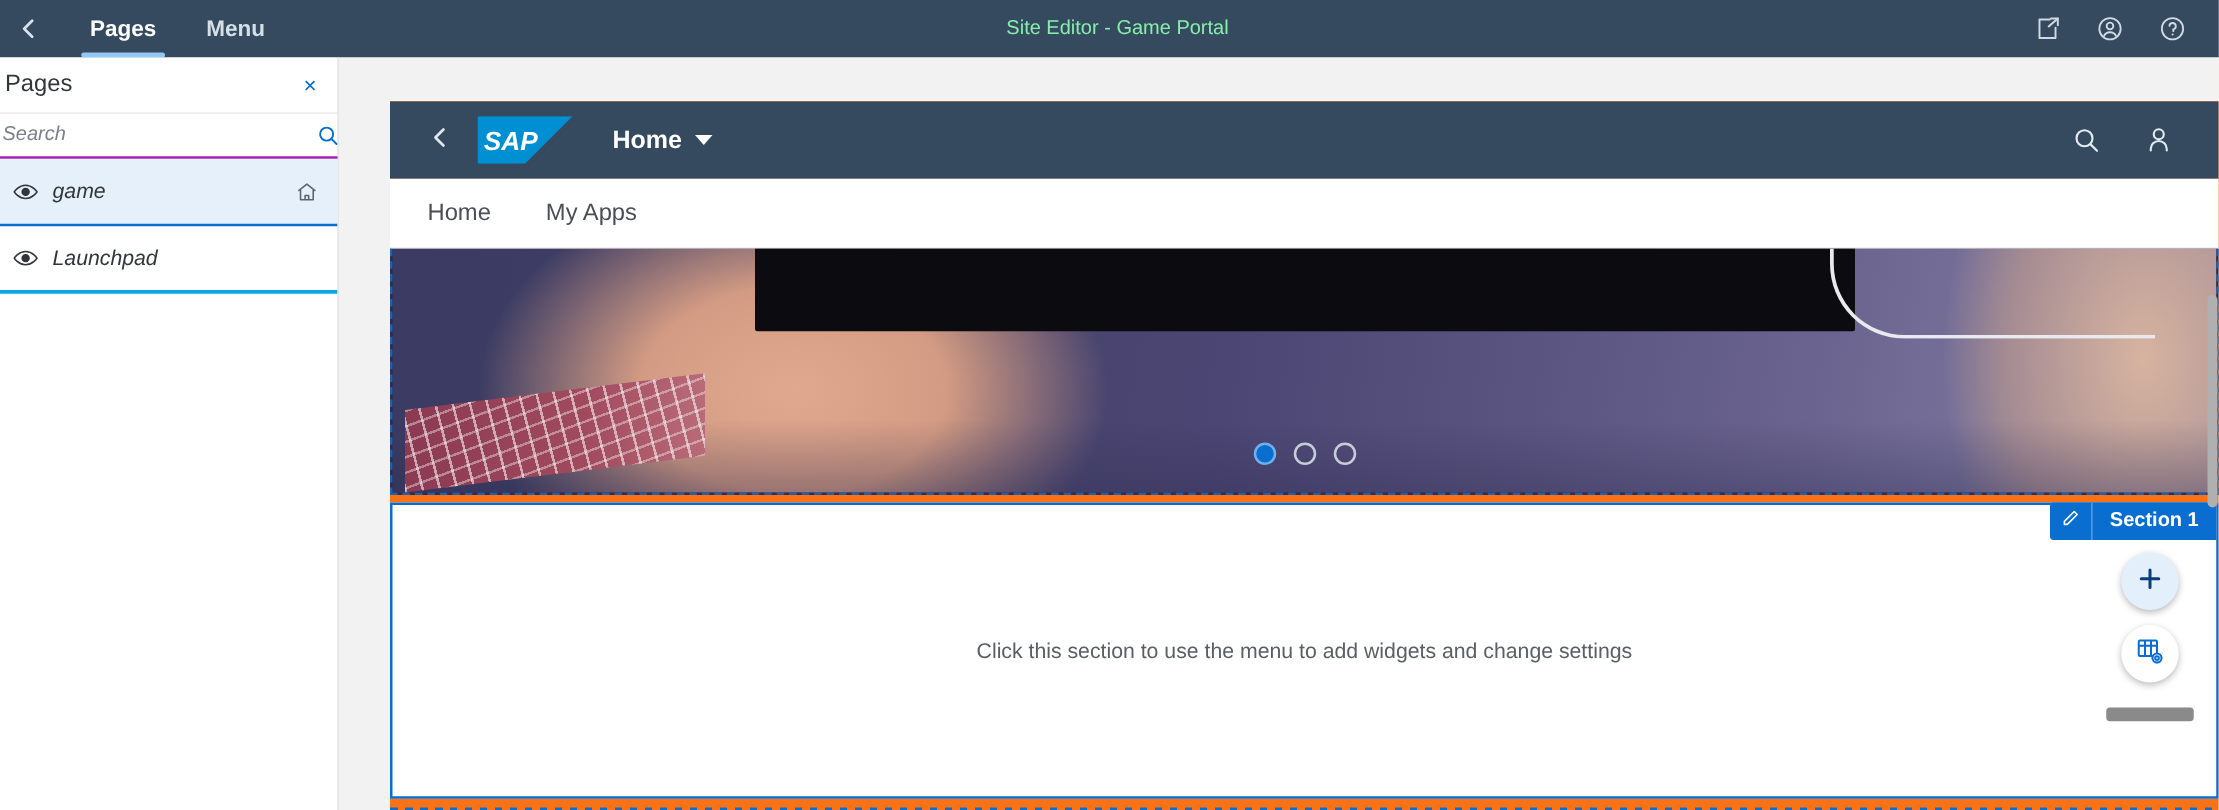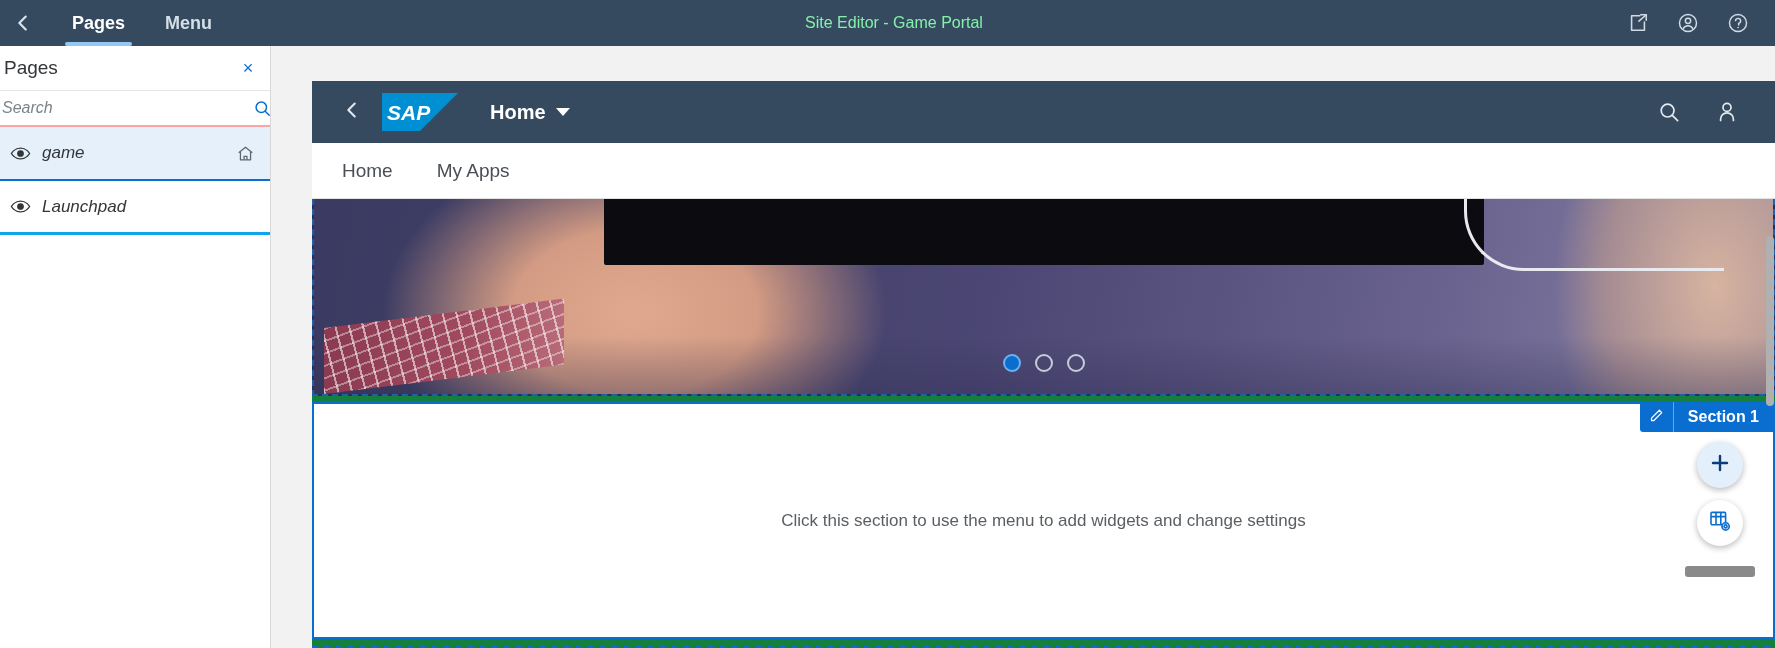--- a/index.html
+++ b/index.html
@@ -76,21 +76,21 @@
     font-size: 19px; color: #32363a; font-weight: 400;
     flex: 1;
   }
   .panel-close {
     width: 24px; height: 24px;
     display: flex; align-items: center; justify-content: center;
     color: #0a6ed1; cursor: pointer; font-size: 18px; line-height: 1;
   }
   .panel-search {
     height: 36px;
-    border-bottom: 2px solid #fca5a5;
+    border-bottom: 2px solid #a21caf;
     display: flex; align-items: center;
     padding: 0 2px 0 0;
     position: relative;
   }
   .panel-search input {
     flex: 1;
     border: none; outline: none;
     font-family: "Liberation Sans", sans-serif;
     font-size: 16px; font-style: italic;
     color: #6a6d70;
@@ -136,21 +136,21 @@
   
   .canvas {
     position: absolute; top: 46px; left: 271px;
     width: 1504px; height: 602px;
     background: #f2f2f2;
     overflow: hidden;
   }
   .preview-frame {
     position: absolute; top: 35px; left: 41px;
     width: 1463px; height: 567px;
-    background: #15803d;
+    background: #f97316;
     overflow: hidden;
   }
 
   
   .sap-shell {
     height: 62px; background: #354a5f;
     display: flex; align-items: center;
     padding: 0 22px;
   }
   .shell-back {

